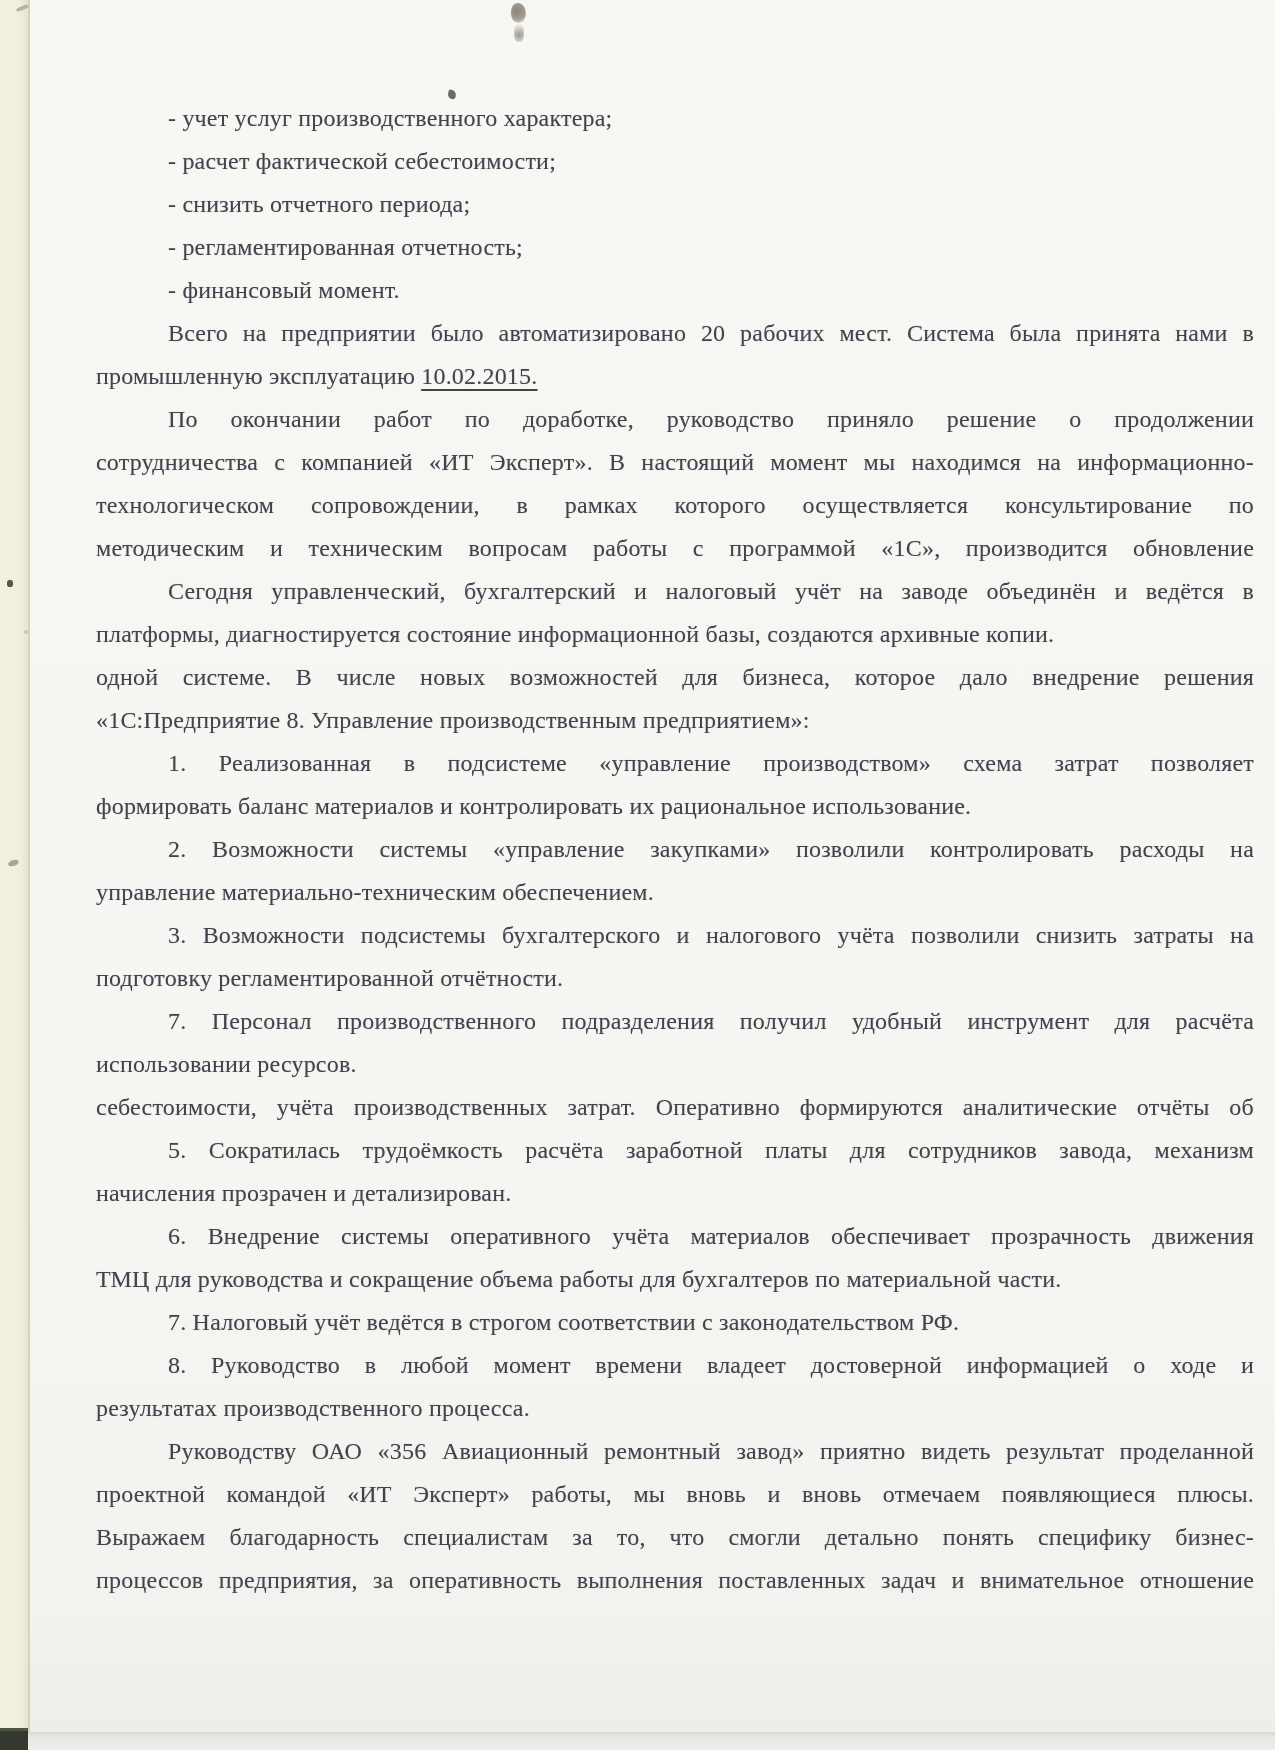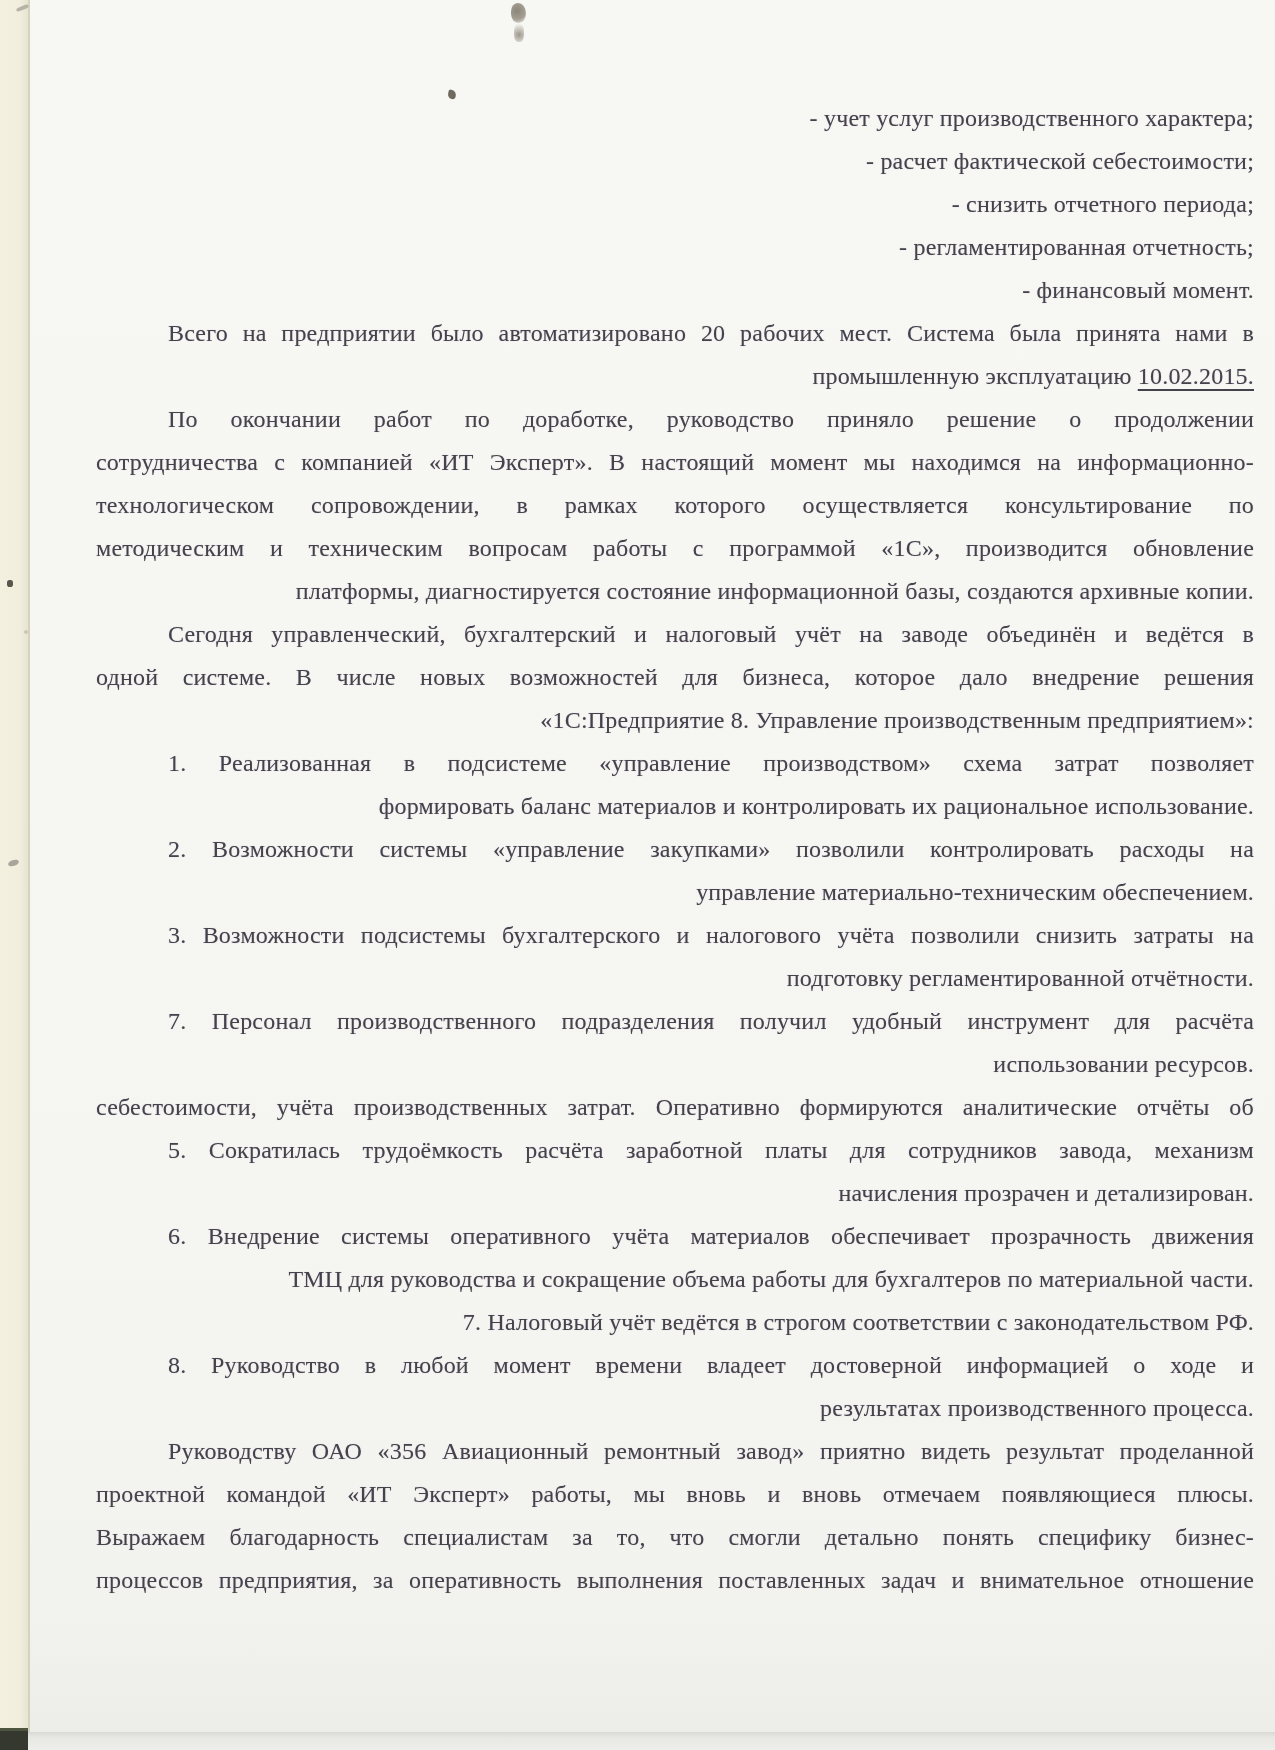--- a/index.html
+++ b/index.html
@@ -23,21 +23,21 @@
   .corner-block{
     position:absolute;left:0;top:1728px;width:28px;height:22px;
     background:#34382f;border-top:3px solid #4d5540;
   }
   
   .doc{
     position:absolute;left:96px;top:97px;width:1158px;
     font-size:24px;color:#45424b;letter-spacing:0.2px;
     text-shadow:0 0 1px rgba(95,70,115,0.30);
   }
-  .ln{height:43px;line-height:43px;white-space:normal;overflow:visible;text-align:right;}
+  .ln{height:43px;line-height:43px;white-space:normal;overflow:visible;text-align:left;}
   .ln.just{text-align:justify;text-align-last:justify;}
   .ln.indent{padding-left:72px;}
   .u{text-decoration:underline;text-underline-offset:5px;}
   
   .artifact{position:absolute;}
   .staple-top{left:511px;top:3px;width:15px;height:20px;border-radius:45% 55% 50% 50%;
     background:radial-gradient(circle at 40% 40%,#8b857a 0%,#a49e92 55%,rgba(200,196,186,0) 100%);}
   .staple-tail{left:514px;top:24px;width:10px;height:18px;border-radius:40%;
     background:radial-gradient(circle at 50% 60%,#9d978b 0%,rgba(205,200,190,0) 95%);}
   .dot-speck{left:448px;top:90px;width:8px;height:9px;background:#6f6a60;
@@ -63,23 +63,23 @@
     <div class="ln indent">- регламентированная отчетность;</div>
     <div class="ln indent">- финансовый момент.</div>
 
     <div class="ln indent just">Всего на предприятии было автоматизировано 20 рабочих мест. Система была принята нами в</div>
     <div class="ln"><span>промышленную эксплуатацию </span><span class="u">10.02.2015.</span></div>
 
     <div class="ln indent just">По окончании работ по доработке, руководство приняло решение о продолжении</div>
     <div class="ln just">сотрудничества с компанией «ИТ Эксперт». В настоящий момент мы находимся на информационно-</div>
     <div class="ln just">технологическом сопровождении, в рамках которого осуществляется консультирование по</div>
     <div class="ln just">методическим и техническим вопросам работы с программой «1С», производится обновление</div>
+    <div class="ln indent just">Сегодня управленческий, бухгалтерский и налоговый учёт на заводе объединён и ведётся в</div>
+
     <div class="ln">платформы, диагностируется состояние информационной базы, создаются архивные копии.</div>
-
-    <div class="ln indent just">Сегодня управленческий, бухгалтерский и налоговый учёт на заводе объединён и ведётся в</div>
     <div class="ln just">одной системе. В числе новых возможностей для бизнеса, которое дало внедрение решения</div>
     <div class="ln">«1С:Предприятие 8. Управление производственным предприятием»:</div>
 
     <div class="ln indent just">1. Реализованная в подсистеме «управление производством» схема затрат позволяет</div>
     <div class="ln">формировать баланс материалов и контролировать их рациональное использование.</div>
 
     <div class="ln indent just">2. Возможности системы «управление закупками» позволили контролировать расходы на</div>
     <div class="ln">управление материально-техническим обеспечением.</div>
 
     <div class="ln indent just">3. Возможности подсистемы бухгалтерского и налогового учёта позволили снизить затраты на</div>

